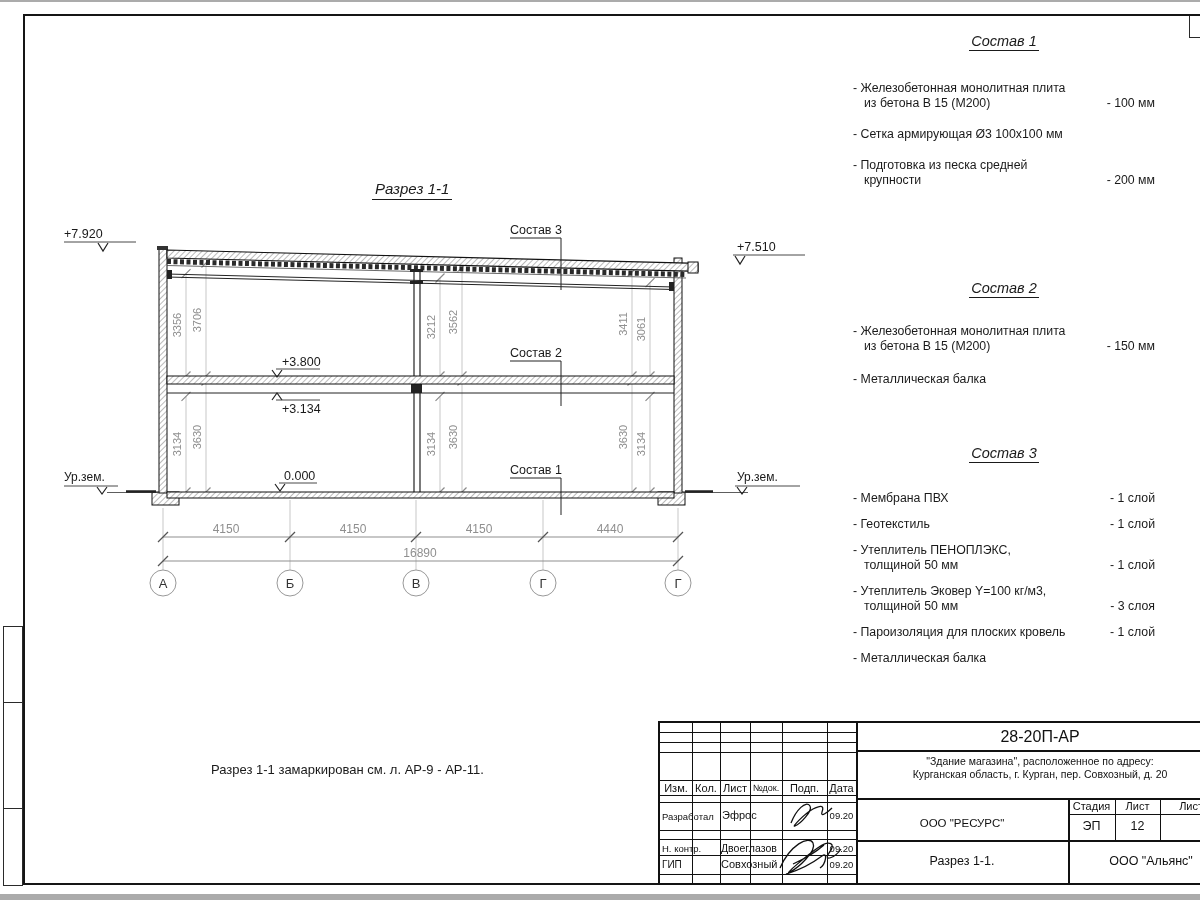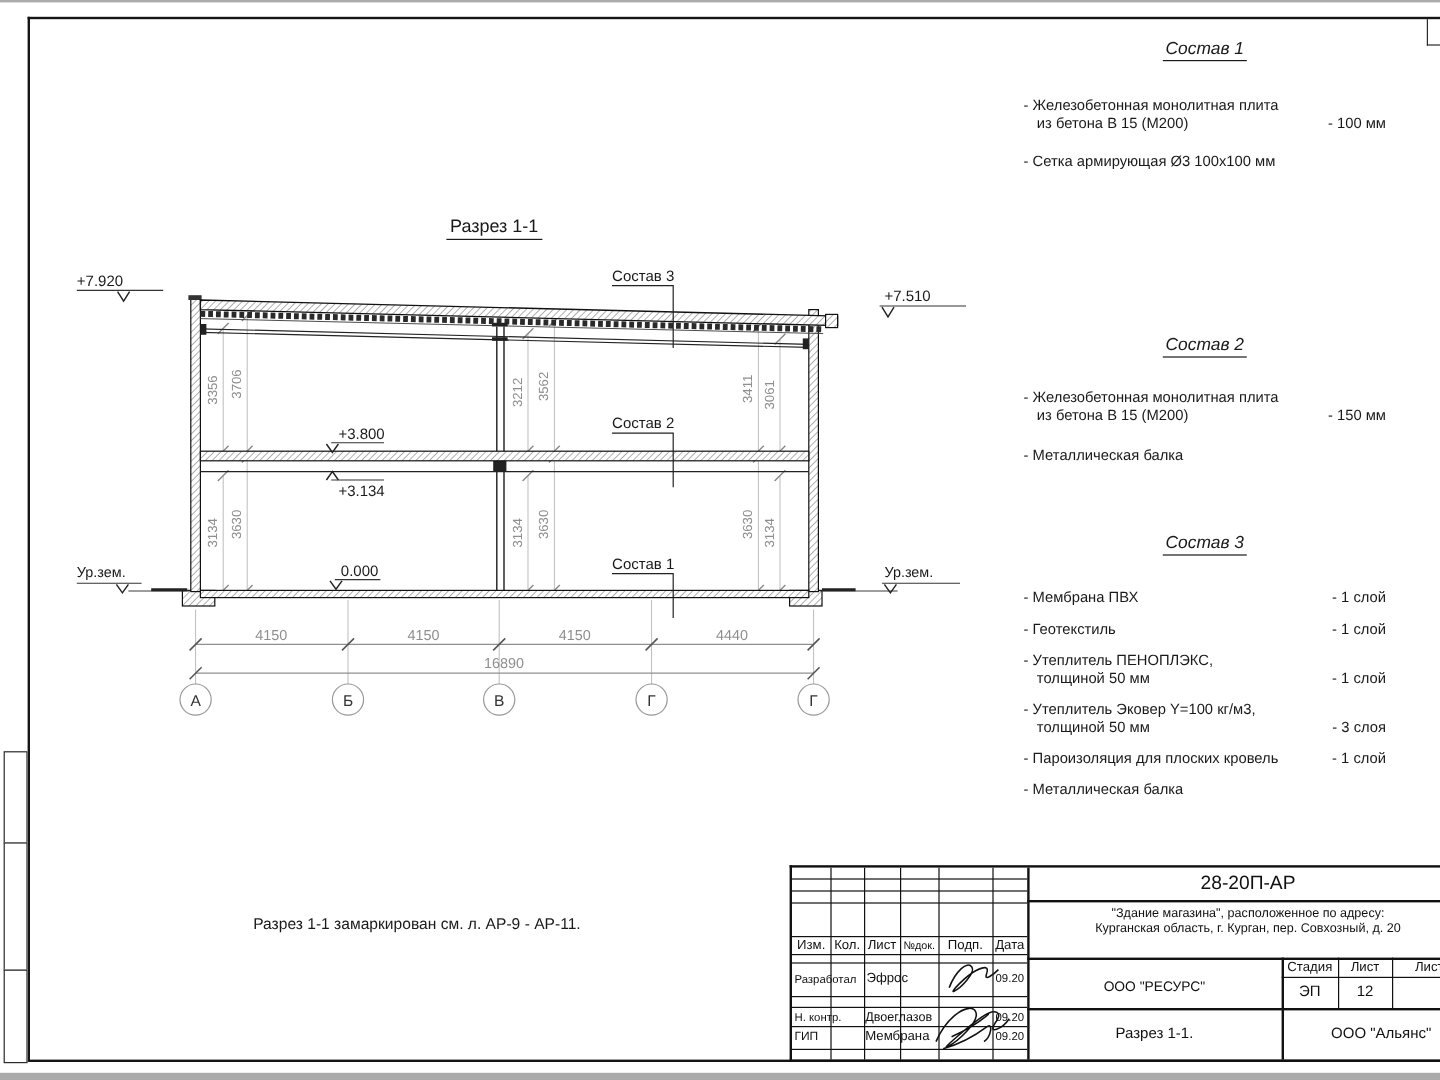--- a/index.html
+++ b/index.html
@@ -6,21 +6,21 @@
   body{
     position:relative;width:1200px;height:900px;overflow:hidden;
     background:#ffffff;font-family:"Liberation Sans",sans-serif;color:#1a1a1a;
   }
   .strip{position:absolute;left:0;width:1200px;background:#ababab}
   .frame{position:absolute;left:23px;top:14px;width:1177px;height:871px;
     border:2px solid #151515;border-right:none;box-sizing:border-box}
   .mbox{position:absolute;left:3px;width:20px;border:1px solid #2a2a2a;box-sizing:border-box;background:#fff}
   .trbox{position:absolute;left:1189px;top:16px;width:11px;height:21px;
     border-left:1px solid #2a2a2a;border-bottom:1px solid #2a2a2a}
-  .dtitle{position:absolute;left:372px;top:180px;font-size:15px;
+  .dtitle{position:absolute;left:372px;top:180px;font-size:15px;font-style:italic;
     border-bottom:1.2px solid #1a1a1a;padding:0 3px 2px 3px}
   .note{position:absolute;left:211px;top:762px;font-size:13px}
   
   .comp{position:absolute;left:853px;width:302px}
   .comp .ct{text-align:center}
   .comp .ct span{font-style:italic;font-size:14.5px;border-bottom:1.2px solid #1a1a1a;padding:0 2px 1px 2px}
   .comp .item{display:flex;align-items:flex-end;font-size:12.3px;line-height:15px}
   .comp .nm{flex:1;white-space:pre-line;padding-left:11px;text-indent:-11px}
   .comp .val{white-space:pre;margin-left:6px}
   .c1 .ct{margin-bottom:31px}.c1 .item{margin-bottom:16px}
@@ -56,20 +56,25 @@
   <div class="ct"><span>Состав 1</span></div>
   <div class="item">
       <div class="nm">- Железобетонная  монолитная плита
 из бетона В 15 (М200)</div>
       <div class="val">- 100 мм</div>
     </div>
   <div class="item">
       <div class="nm">- Сетка армирующая Ø3 100х100 мм</div>
       <div class="val"></div>
     </div>
+  <div class="item">
+      <div class="nm">- Подготовка из песка средней
+крупности</div>
+      <div class="val">- 200 мм</div>
+    </div>
 </div>
 
 <div class="comp c2" style="top:279px">
   <div class="ct"><span>Состав 2</span></div>
   <div class="item">
       <div class="nm">- Железобетонная  монолитная плита
 из бетона В 15 (М200)</div>
       <div class="val">- 150 мм</div>
     </div>
   <div class="item">
@@ -143,21 +148,21 @@
   <div class="tc" style="left:122px;top:57px;width:45px;height:15px;font-size:11px">Подп.</div>
   <div class="tc" style="left:167px;top:57px;width:29px;height:15px;font-size:11px">Дата</div>
 
   <div class="tc tl" style="left:2px;top:86px;width:58px;height:14px;font-size:9.5px">Разработал</div>
   <div class="tc tl" style="left:62px;top:85px;width:60px;height:14px;font-size:11px">Эфрос</div>
   <div class="tc" style="left:167px;top:85px;width:29px;height:14px;font-size:9.5px">09.20</div>
   <div class="tc tl" style="left:2px;top:118px;width:58px;height:14px;font-size:9.5px">Н. контр.</div>
   <div class="tc tl" style="left:61px;top:118px;width:62px;height:14px;font-size:10.5px">Двоеглазов</div>
   <div class="tc" style="left:167px;top:118px;width:29px;height:14px;font-size:9.5px">09.20</div>
   <div class="tc tl" style="left:2px;top:134px;width:58px;height:14px;font-size:10px">ГИП</div>
-  <div class="tc tl" style="left:61px;top:134px;width:62px;height:14px;font-size:11px">Мембрана</div>
+  <div class="tc tl" style="left:61px;top:134px;width:62px;height:14px;font-size:11px">Совхозный</div>
   <div class="tc" style="left:167px;top:134px;width:29px;height:14px;font-size:9.5px">09.20</div>
 
   <div class="tc" style="left:196px;top:2px;width:368px;height:24px;font-size:16px">28-20П-АР</div>
   <div class="tc" style="left:196px;top:31px;width:368px;height:13px;font-size:10.5px">"Здание магазина", расположенное по адресу:</div>
   <div class="tc" style="left:196px;top:44px;width:368px;height:13px;font-size:10.5px">Курганская область, г. Курган, пер. Совхозный, д. 20</div>
   <div class="tc" style="left:196px;top:92px;width:212px;height:16px;font-size:11.5px">ООО "РЕСУРС"</div>
   <div class="tc" style="left:196px;top:129px;width:212px;height:18px;font-size:12.5px">Разрез 1-1.</div>
   <div class="tc" style="left:408px;top:76px;width:47px;height:14px;font-size:11px">Стадия</div>
   <div class="tc" style="left:455px;top:76px;width:45px;height:14px;font-size:11px">Лист</div>
   <div class="tc" style="left:500px;top:76px;width:74px;height:14px;font-size:11px">Листов</div>

